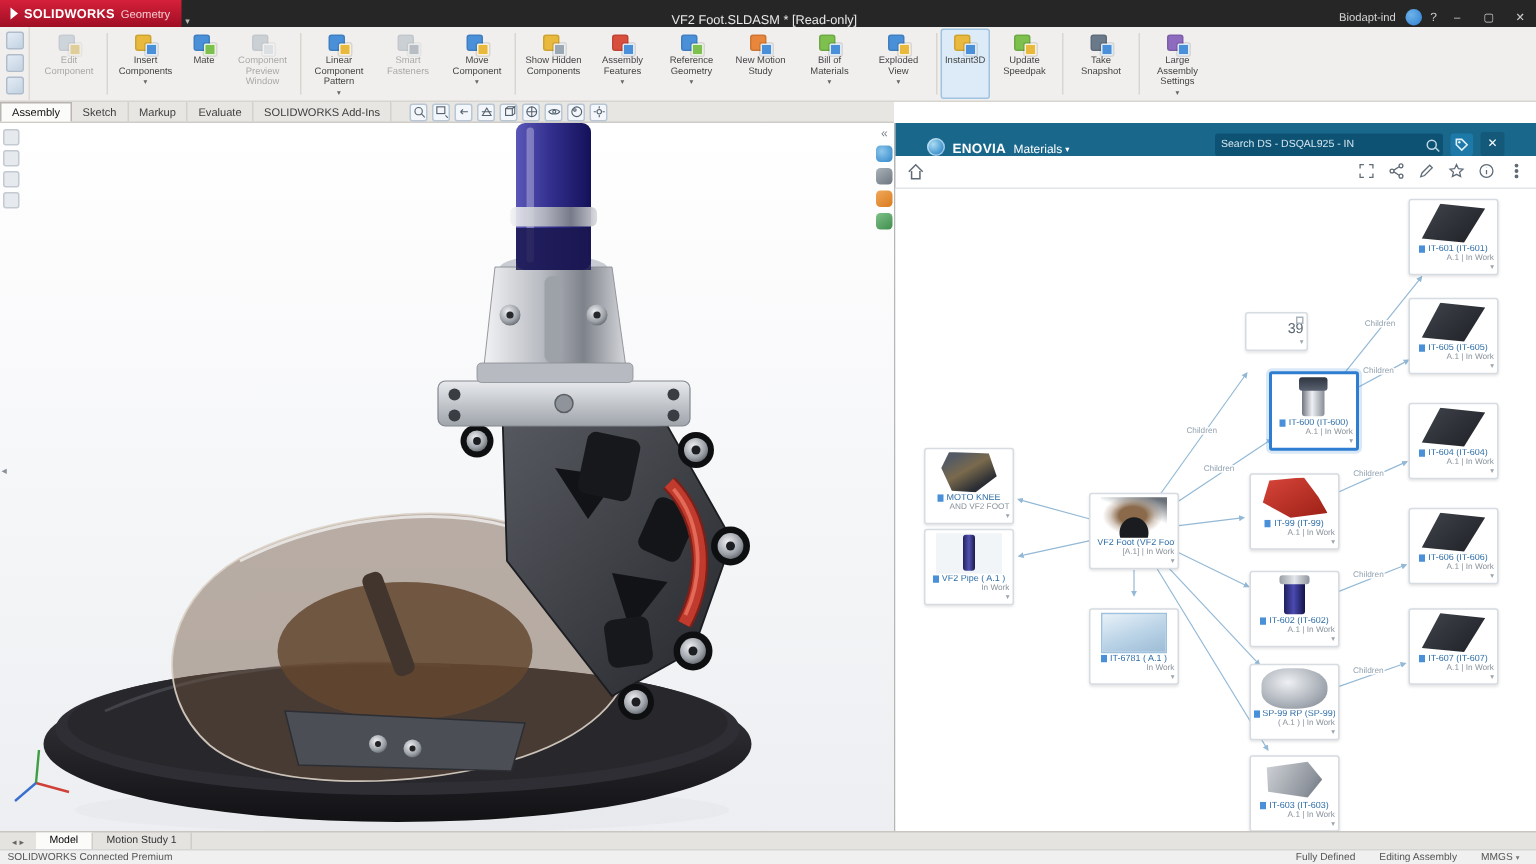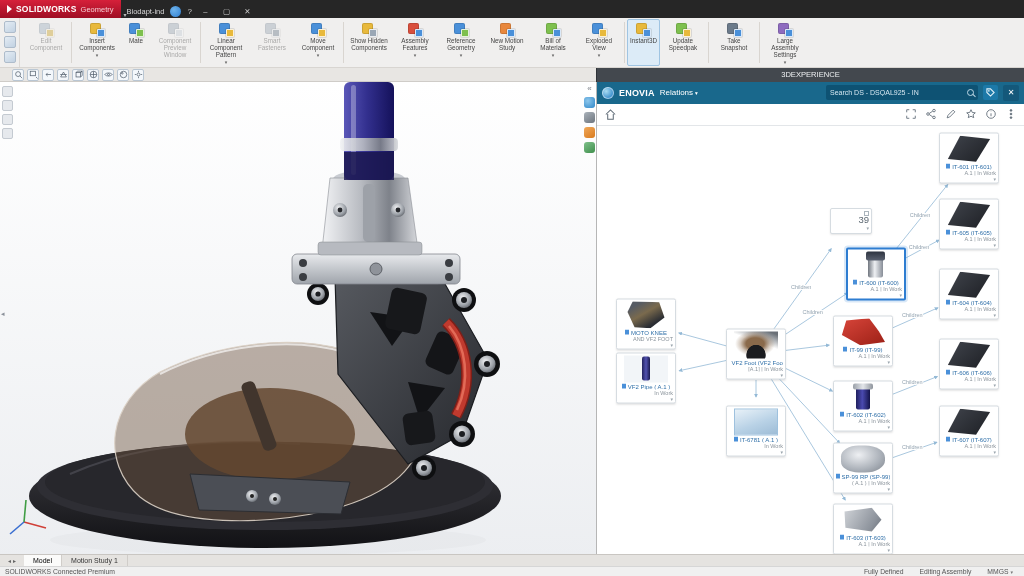--- a/index.html
+++ b/index.html
@@ -51,21 +51,21 @@
 .vp-svg{position:absolute;inset:0}
 .vp-left{position:absolute;left:0;top:2px;width:15px;display:flex;flex-direction:column;align-items:center;gap:3px;padding-top:2px}
 .vpl-ic{width:11px;height:11px;border-radius:2px;background:#e6e9ed;border:1px solid #c4cad1}
 .vp-collapse{position:absolute;left:1px;top:228px;font-size:7px;color:#8a9099}
 .vp-right{position:absolute;right:1px;top:3px;display:flex;flex-direction:column;align-items:center;gap:4px}
 .vpr-chev{font-size:8px;color:#7c828a;line-height:8px}
 .vpr-ic{width:11px;height:11px;border-radius:3px}
 
 
 .panel{flex:1;background:#fff;border-left:1px solid #b6b6b6;display:flex;flex-direction:column;min-width:0}
-.enovia{flex:0 0 22px;background:#19688c;display:flex;align-items:center;gap:5px;padding:0 5px;color:#fff}
+.enovia{flex:0 0 22px;background:#19688c;display:flex;align-items:flex-end;gap:5px;padding:0 21px;color:#fff}
 .compass{width:12px;height:12px;border-radius:50%;background:radial-gradient(circle at 35% 35%,#aadcf2,#2e86c8 75%);box-shadow:inset 0 0 0 1px rgba(255,255,255,.5)}
 .enovia-app{font-size:9px;font-weight:bold;letter-spacing:.2px}
 .enovia-view{font-size:8px;display:flex;align-items:center;gap:2px}
 .caret{font-size:5.5px}
 .search{margin-left:auto;display:flex;align-items:center;background:#0e5273;border-radius:2px;height:15px;padding:0 4px;gap:13px;width:152px}
 .search input{background:transparent;border:none;outline:none;color:#d4e6f0;font-size:7px;width:126px;font-family:inherit}
 .mag{width:7px;height:7px;border:1.2px solid #bcd6e4;border-radius:50%;position:relative;flex:0 0 7px}
 .mag::after{content:"";position:absolute;width:4px;height:1.2px;background:#bcd6e4;transform:rotate(45deg);right:-3px;bottom:-1px}
 .tagbtn{width:15px;height:15px;border-radius:2px;background:#1c79a8;display:flex;align-items:center;justify-content:center}
 .closebtn{width:16px;height:16px;background:#14587a;color:#fff;font-size:8px;display:flex;align-items:center;justify-content:center;border-radius:2px}
@@ -119,20 +119,21 @@
 
 <div id="app">
 
   <div class="titlebar">
     <div class="logo">
       <span class="logo-tri"></span>
       <span class="logo-primary">SOLIDWORKS</span>
       <span class="logo-secondary">Geometry</span>
     </div>
     <span class="menu-caret">▾</span>
+    <div class="doc-title">VF2 Foot.SLDASM * [Read-only]</div>
     <div class="tb-right">
       <span class="account">Biodapt-ind</span>
       <span class="avatar"></span>
       <span class="help-ic">?</span>
       <span class="win-btn">–</span>
       <span class="win-btn">▢</span>
       <span class="win-btn close">✕</span>
     </div>
   </div>
 
@@ -274,20 +275,27 @@
             <span class="i2" style="background:#4a90d9"></span>
           </div>
           <div class="rb-label">Large Assembly Settings</div>
           <div class="rb-arrow">▾</div>
         </div>
       </div>
   </div>
 
   <div class="midrow">
     <div class="tabzone">
+      <div style="display:flex;align-items:flex-end">
+          <div class="cmdtab active">Assembly</div>
+          <div class="cmdtab">Sketch</div>
+          <div class="cmdtab">Markup</div>
+          <div class="cmdtab">Evaluate</div>
+          <div class="cmdtab">SOLIDWORKS Add-Ins</div>
+        </div>
       <div class="hud">
           <span class="hud-ic">
             <svg width="9" height="9" viewBox="0 0 11 11" fill="none" stroke="#53606d" stroke-width=".9">
               <circle cx="5" cy="5" r="3"></circle>
               <path d="M7.3 7.3L10 10"></path>
             </svg>
           </span>
           <span class="hud-ic">
             <svg width="9" height="9" viewBox="0 0 11 11" fill="none" stroke="#53606d" stroke-width=".9">
               <rect x="1.5" y="1.5" width="6.5" height="5.5"></rect>
@@ -329,23 +337,20 @@
               <circle cx="4" cy="4" r="1"></circle>
             </svg>
           </span>
           <span class="hud-ic">
             <svg width="9" height="9" viewBox="0 0 11 11" fill="none" stroke="#53606d" stroke-width=".9">
               <circle cx="5.5" cy="5.5" r="1.8"></circle>
               <path d="M5.5 1v1.8M5.5 8.2V10M1 5.5h1.8M8.2 5.5H10"></path>
             </svg>
           </span>
         </div>
-    </div>
-    <div class="panelheadzone">
-      <span>3DEXPERIENCE</span>
     </div>
   </div>
 
   <div class="main">
 
     <div class="viewport">
       <svg class="vp-svg" viewBox="0 0 596 478">
         <defs>
           <linearGradient id="bgGrad" x1="0" y1="0" x2="0" y2="1">
               <stop offset="0" stop-color="#ffffff"></stop>
@@ -503,21 +508,21 @@
           <span class="vpr-ic" style="background: linear-gradient(145deg, rgb(240, 168, 90), rgb(217, 123, 30));"></span>
           <span class="vpr-ic" style="background: linear-gradient(145deg, rgb(127, 192, 138), rgb(63, 143, 76));"></span>
         </div>
     </div>
 
     <div class="panel">
       <div class="enovia">
         <span class="compass"></span>
         <span class="enovia-app">ENOVIA</span>
         <span class="enovia-view">
-          <span>Relations</span>
+          <span>Materials</span>
           <span class="caret">▾</span>
         </span>
         <div class="search">
           <input type="text" value="Search DS - DSQAL925 - IN" style="">
           <span class="mag"></span>
         </div>
         <span class="tagbtn">
           <svg width="9" height="9" viewBox="0 0 10 10">
               <path d="M1 1h4l4 4-4 4-4-4z" fill="none" stroke="#dff0f8" stroke-width="1.2"></path>
               <circle cx="3.2" cy="3.2" r=".9" fill="#dff0f8"></circle>

